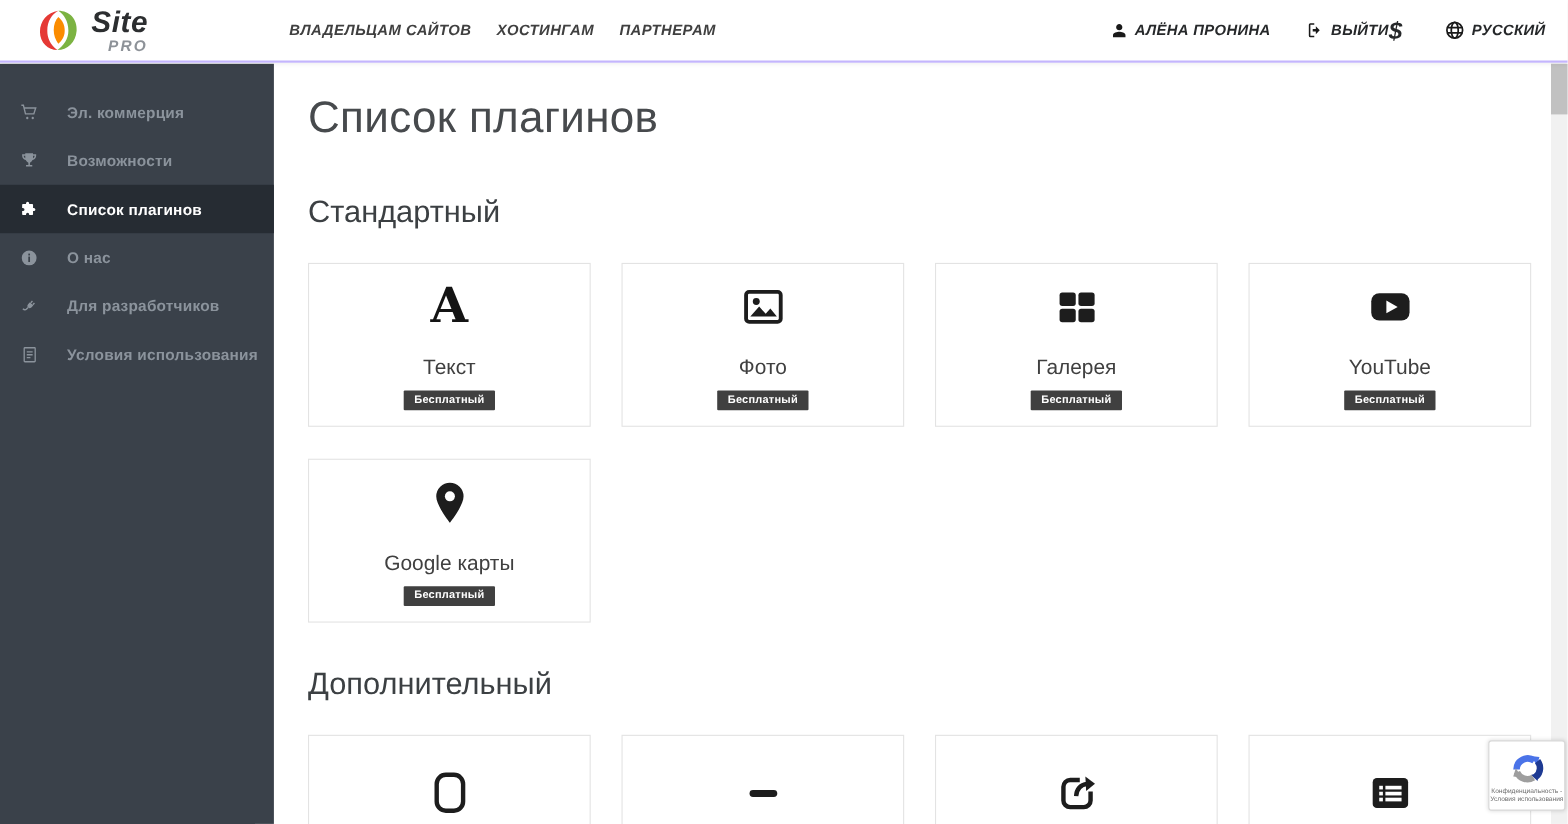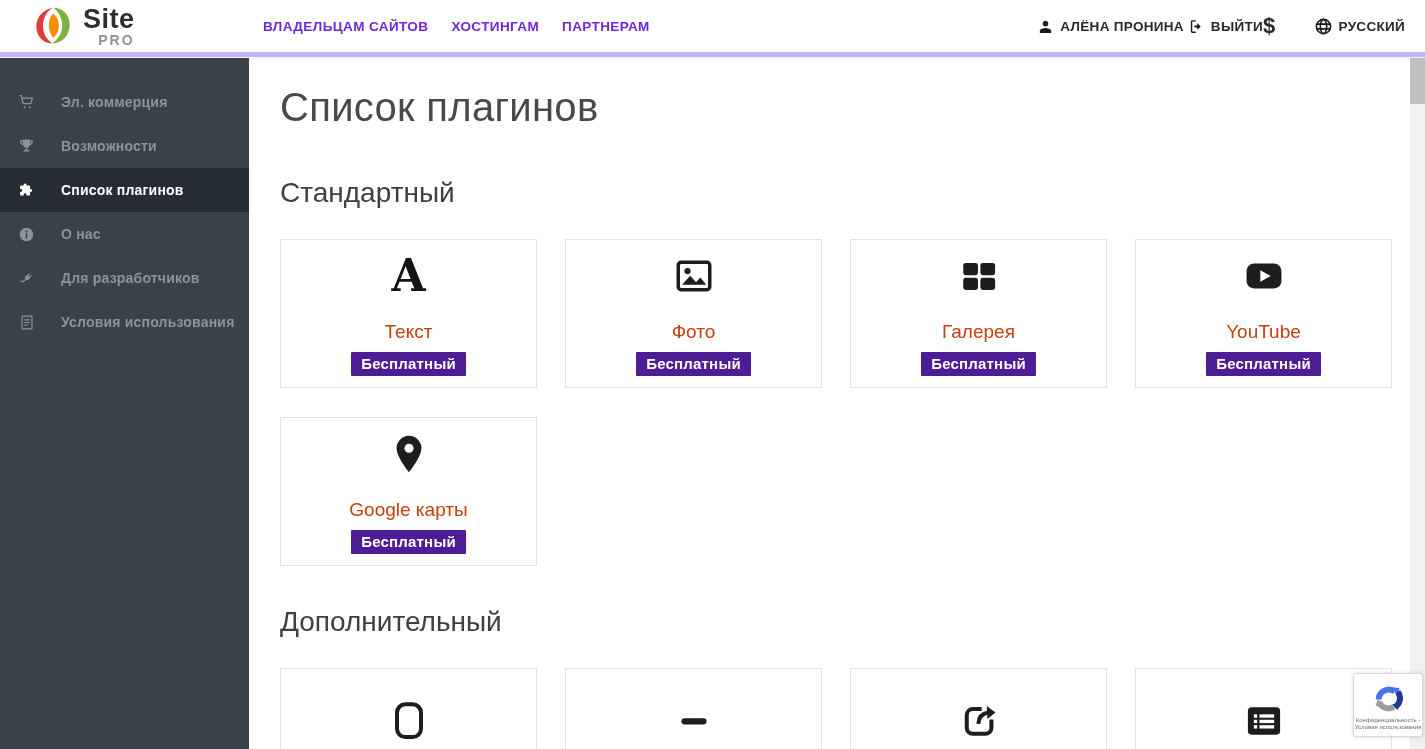--- a/index.html
+++ b/index.html
@@ -5,34 +5,34 @@
   * { box-sizing: border-box; }
   html,body { margin:0; padding:0; }
   body {
     width:1425px; height:749px; overflow:hidden; position:relative;
     font-family:"Liberation Sans", sans-serif; background:#fff;
   }
 
   
   .header {
     position:absolute; top:0; left:0; width:1425px; height:57px; background:#fff;
-    border-bottom:5px solid #c4b5fd; box-shadow:0 1px 4px rgba(0,0,0,.07);
-    display:flex; align-items:center; z-index:30;
+    border-bottom:2px solid #c4b5fd; box-shadow:0 1px 4px rgba(0,0,0,.07);
+    display:flex; align-items:center; z-index:30;font-style:italic;
   }
   .logo { width:249px; flex:0 0 249px; display:flex; align-items:center; padding-left:33px; cursor:pointer; }
   .logo-swirl { width:40px; height:42px; margin-right:10px; }
   .logo-text { display:flex; flex-direction:column; line-height:1; }
   .logo-brand { font-size:27px; font-weight:700; color:#2c2e30; letter-spacing:.5px; }
   .logo-sub { font-size:14px; font-weight:700; color:#8d9298; letter-spacing:2px; align-self:flex-end; margin-top:0px; }
   .nav { display:flex; gap:23px; margin-left:14px; }
-  .nav-item { font-size:13.5px; font-weight:700; color:#6d28d9; letter-spacing:.4px; cursor:pointer; white-space:nowrap; }
+  .nav-item { font-size:13.5px; font-weight:700; color:#404040; letter-spacing:.4px; cursor:pointer; white-space:nowrap; }
   .header-right { margin-left:auto; display:flex; align-items:center; padding-right:20px; }
   .hr-item { display:flex; align-items:center; gap:6px; font-size:13.5px; font-weight:700; color:#26282a; letter-spacing:.3px; cursor:pointer; white-space:nowrap; }
   .hr-item svg { display:block; }
-  .hr-user { margin-right:4px; }
+  .hr-user { margin-right:32px; }
   .hr-logout { }
   .hr-dollar { font-size:22px; font-weight:600; margin-right:38px; }
   .hr-lang {}
 
   
   .sidebar { position:absolute; top:58px; left:0; width:249px; height:691px; background:#3a414a; z-index:5; }
   .sidebar-list { margin-top:22px; }
   .sidebar-item {
     display:flex; align-items:center; height:44px; padding-left:14px;
     color:#8b939c; font-size:14px; font-weight:600; cursor:pointer;
@@ -49,23 +49,23 @@
   .page-title { font-size:40px; font-weight:400; color:#474a4d; letter-spacing:.3px; margin:0; line-height:1.15; }
   .section-heading { font-size:28px; font-weight:400; color:#3c4043; margin:47px 0 0; }
   .section-heading.second { margin-top:40px; }
   .cards { display:grid; grid-template-columns:repeat(4,257px); gap:29px 28px; margin-top:30px; }
   .card {
     width:257px; height:149px; border:1px solid #e3e3e3; background:#fff;
     display:flex; flex-direction:column; align-items:center; justify-content:center; cursor:pointer;
   }
   .card-icon { height:48px; display:flex; align-items:center; justify-content:center; color:#1d1d1d; }
   .glyph-a { font-family:"DejaVu Serif", serif; font-weight:700; font-size:44px; line-height:1; color:#141414; }
-  .card-label { font-size:19px; color:#c2410c; margin-top:21px; }
+  .card-label { font-size:19px; color:#404040; margin-top:21px; }
   .badge {
-    margin-top:9px; background:#4c1d95; color:#fff; font-size:15px; font-weight:700;
+    margin-top:9px; background:#404040; color:#fff; font-size:10px; font-weight:700;
     padding:3px 10px 4px; letter-spacing:.2px; border-radius:1px;
   }
 
   
   .scroll-track { position:absolute; top:58px; right:0; width:15px; bottom:0; background:#f1f1f1; z-index:25; }
   .scroll-thumb { position:absolute; top:0; right:0; width:15px; height:46px; background:#c1c1c1; cursor:pointer; }
 
   
   .recaptcha {
     position:absolute; right:2px; bottom:12px; width:70px; height:64px; background:#fff;

